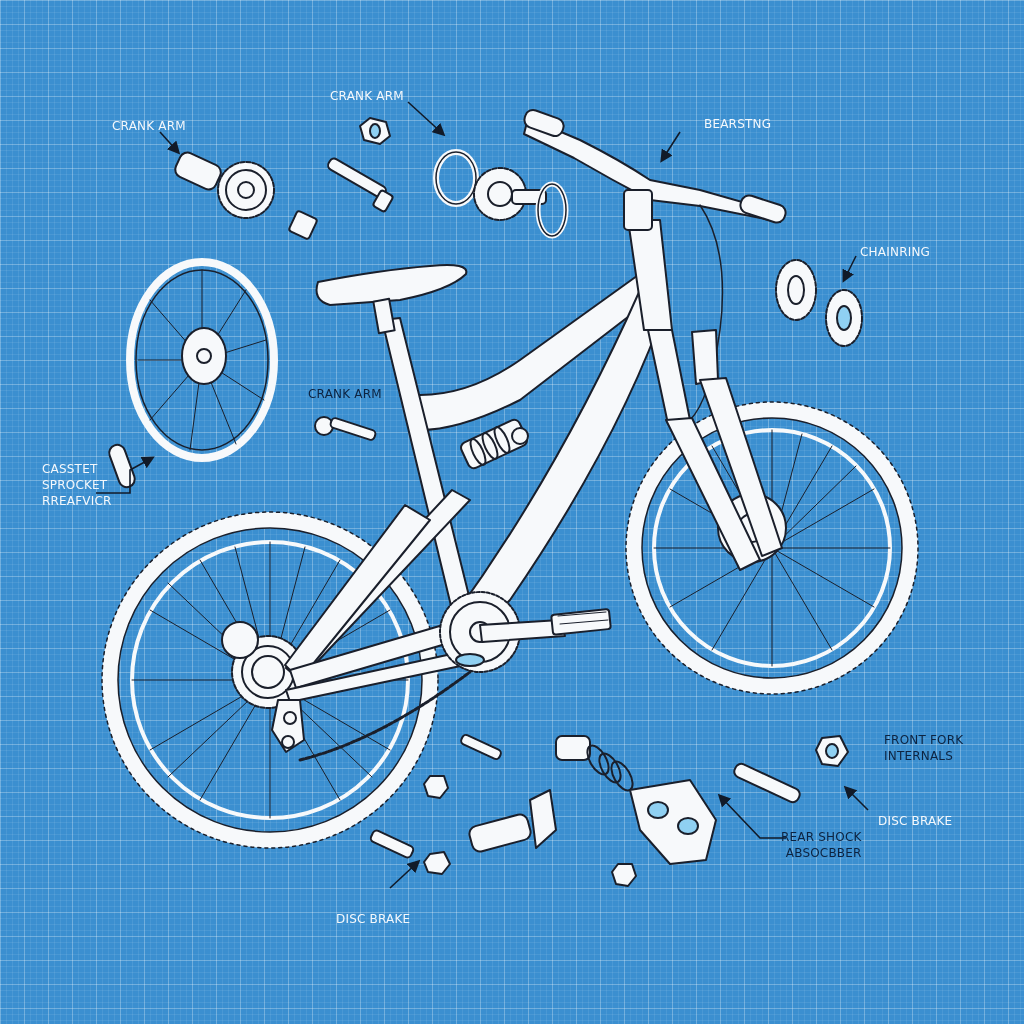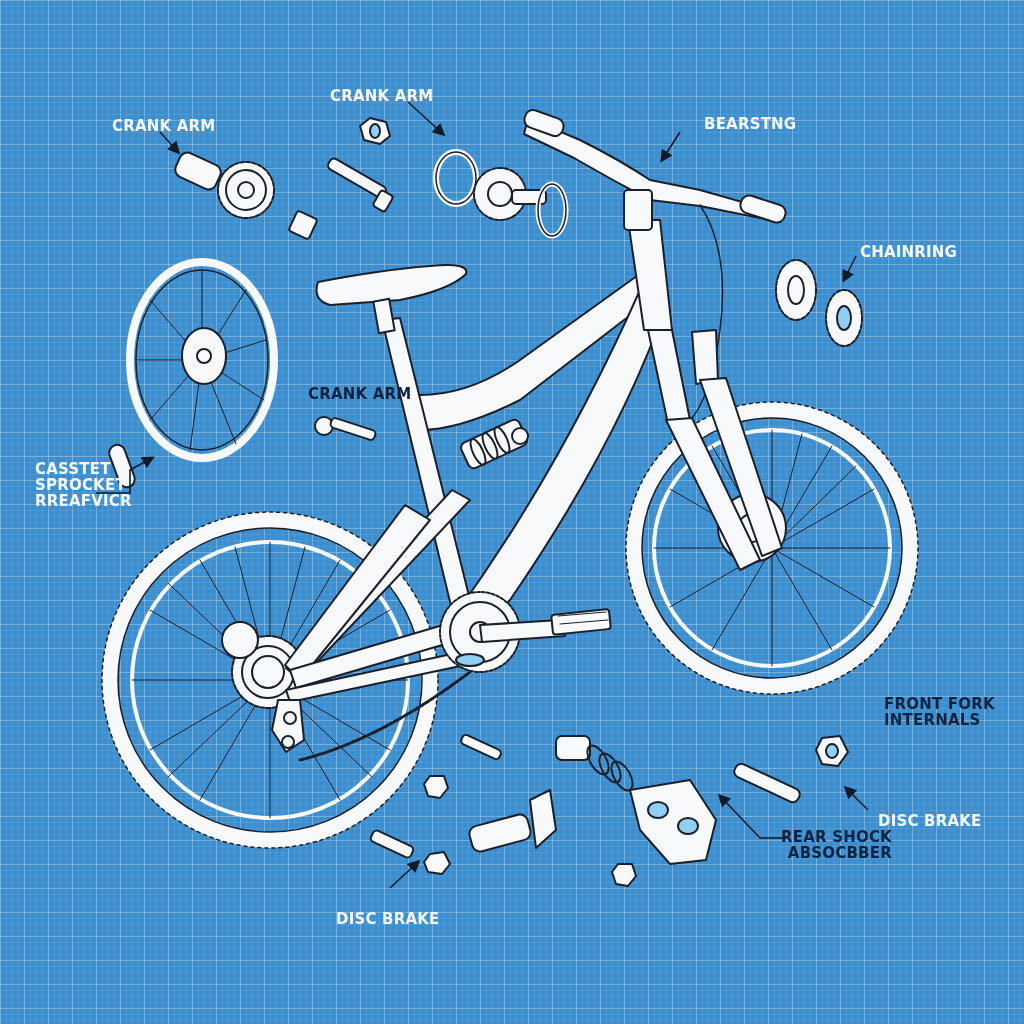--- a/index.html
+++ b/index.html
@@ -9,22 +9,22 @@
     background-image:
       linear-gradient(rgba(255,255,255,0.22) 1px, transparent 1px),
       linear-gradient(90deg, rgba(255,255,255,0.22) 1px, transparent 1px),
       linear-gradient(rgba(255,255,255,0.08) 1px, transparent 1px),
       linear-gradient(90deg, rgba(255,255,255,0.08) 1px, transparent 1px);
     background-size: 24px 24px, 24px 24px, 6px 6px, 6px 6px;
     font-family: "DejaVu Sans", sans-serif;
   }
   .stage { position: absolute; left: 0; top: 0; width: 1024px; height: 1024px; }
   .label {
-    position: absolute; font-family: "DejaVu Sans", sans-serif; font-weight: bold;
-    font-size: 15px; line-height: 16px; letter-spacing: 0.2px; white-space: pre-line;
+    position: absolute; font-family: "DejaVu Sans", sans-serif; font-weight: normal;
+    font-size: 12px; line-height: 16px; letter-spacing: 0.2px; white-space: pre-line;
     text-transform: uppercase;
   }
   .label.light { color: #f4f8fc; }
   .label.dark { color: #0d2340; }
   svg { position: absolute; left: 0; top: 0; }
 </style>
 </head>
 <body>
 
 <div class="stage">
@@ -273,23 +273,23 @@
     <path d="M868 810 L846 788"></path>
     <path d="M786 838 L760 838 L720 796"></path>
   </g>
 </svg>
 
 <div class="label light" style="left:112px;top:118px;">CRANK ARM</div>
 <div class="label light" style="left:330px;top:88px;">CRANK ARM</div>
 <div class="label light" style="left:704px;top:116px;">BEARSTNG</div>
 <div class="label light" style="left:860px;top:244px;">CHAINRING</div>
 <div class="label dark" style="left:308px;top:386px;">CRANK ARM</div>
-<div class="label light" style="left:35px;top:461px;">CASSTET
+<div class="label light" style="left:42px;top:461px;">CASSTET
 SPROCKET
 RREAFVICR</div>
-<div class="label dark" style="left:884px;top:696px;">FRONT FORK
+<div class="label dark" style="left:884px;top:732px;">FRONT FORK
 INTERNALS</div>
 <div class="label light" style="left:878px;top:813px;">DISC BRAKE</div>
 <div class="label dark" style="left:781px;top:829px;text-align:right;">REAR SHOCK
 ABSOCBBER</div>
 <div class="label light" style="left:336px;top:911px;">DISC BRAKE</div>
 
 </div>
 
 </body></html>

